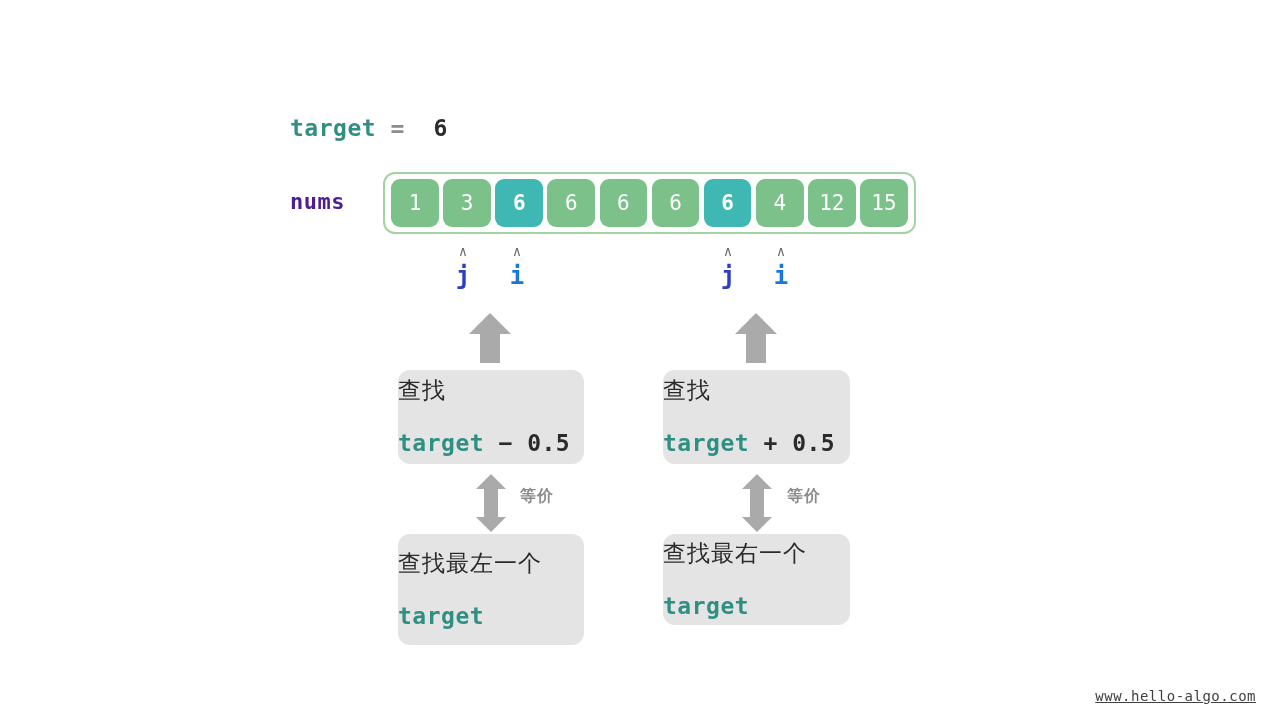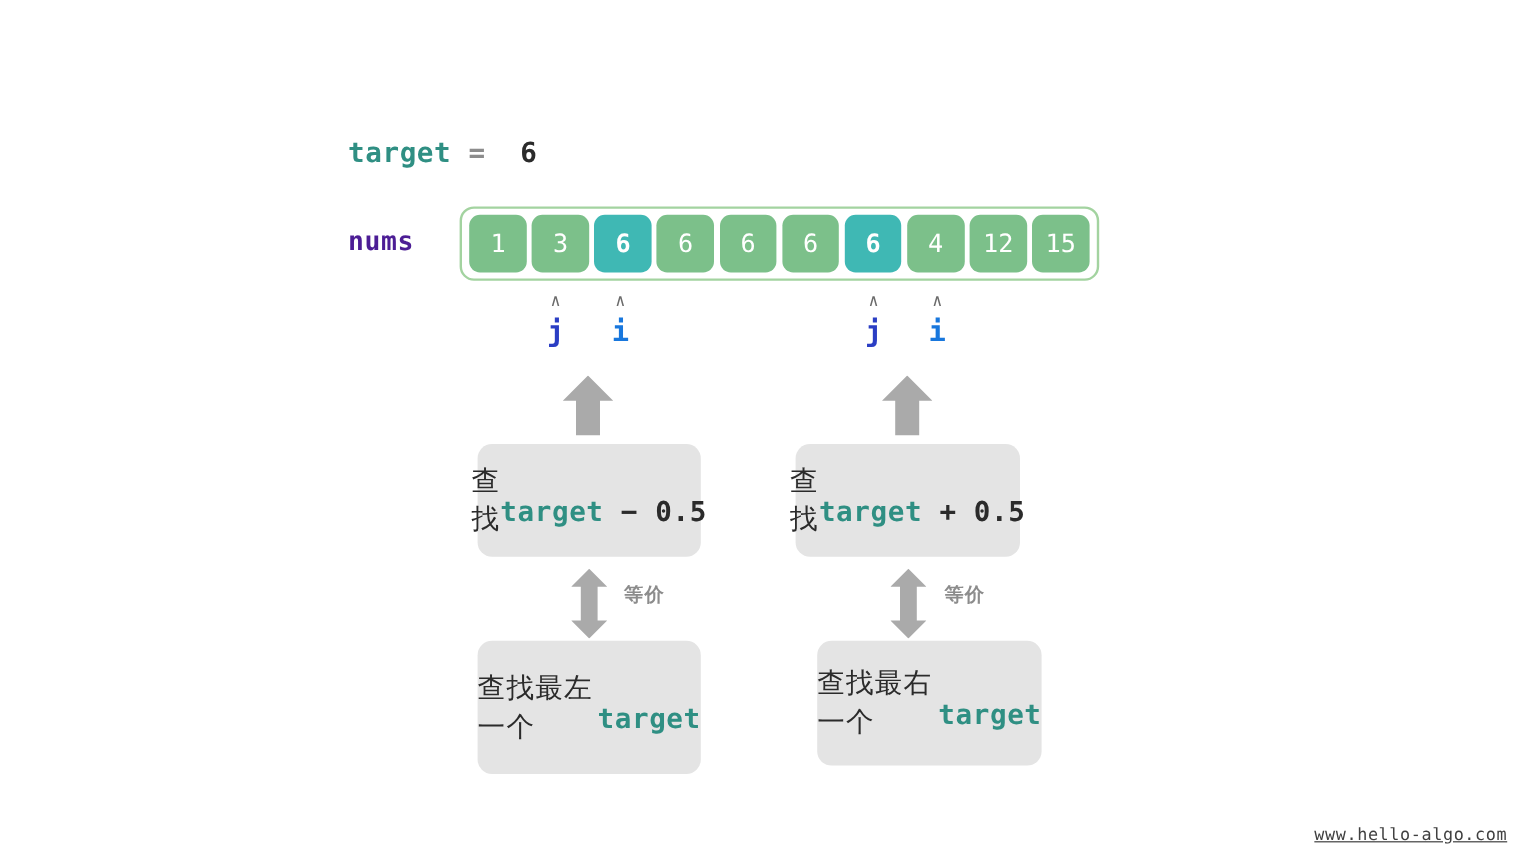--- a/index.html
+++ b/index.html
@@ -117,22 +117,22 @@
     width: 30px;
     height: 58px;
   }
 
   
   .gbox {
     position: absolute;
     background: #e4e4e4;
     border-radius: 12px;
     display: flex;
-    flex-direction: row;
-    align-items: center;
+    flex-direction: column;
+    align-items: flex-start;
     justify-content: center;
   }
   .gbox .line-cn {
     font-family: "DejaVu Sans", "Liberation Sans", sans-serif;
     font-size: 23px;
     color: #2b2b2b;
     line-height: 32px;
     letter-spacing: 1px;
   }
   .gbox .line-code {
@@ -241,18 +241,18 @@
   <svg width="30" height="58" viewBox="0 0 30 58">
     <polygon points="15,0 30,15 22,15 22,43 30,43 15,58 0,43 8,43 8,15 0,15" fill="#aaaaaa"></polygon>
   </svg>
 </div>
 <div class="equiv" style="left:787px; top:486px;">等价</div>
 
 <div class="gbox" style="left:398px; top:534px; width:186px; height:111px;">
   <div class="line-cn">查找最左一个</div>
   <div class="line-code kw-teal">target</div>
 </div>
-<div class="gbox" style="left:681px; top:534px; width:187px; height:104px;">
+<div class="gbox" style="left:663px; top:534px; width:187px; height:91px;">
   <div class="line-cn">查找最右一个</div>
   <div class="line-code kw-teal">target</div>
 </div>
 
 <div id="watermark">www.hello-algo.com</div>
 
 </body></html>

